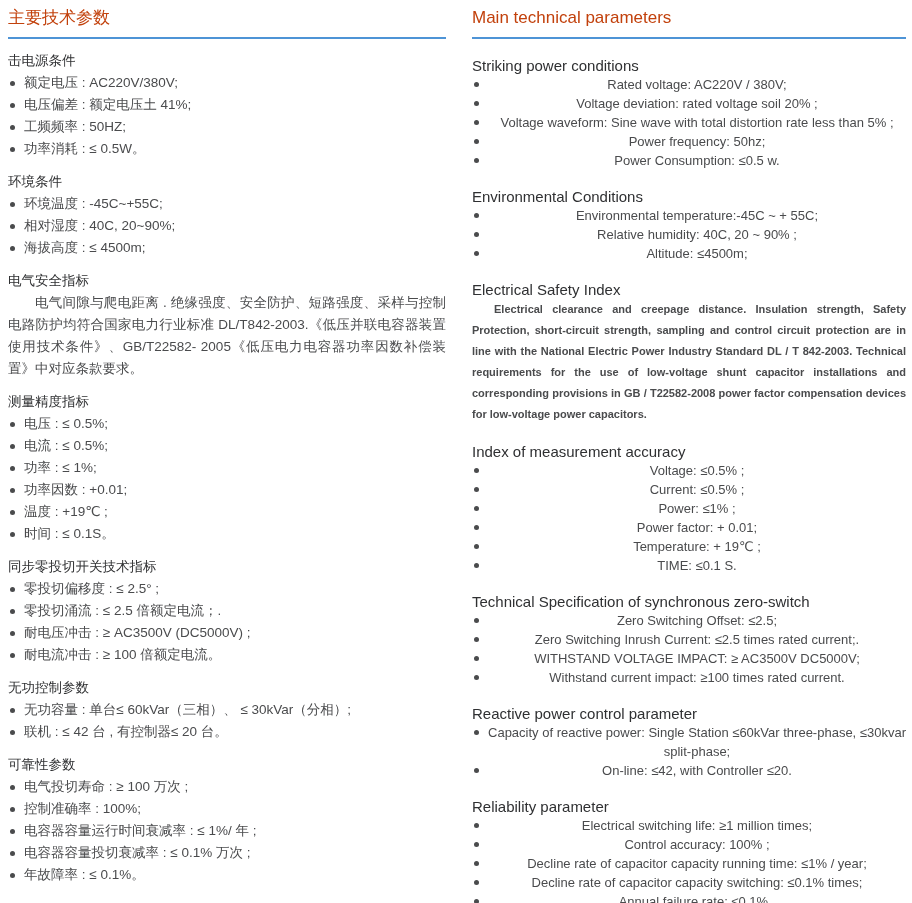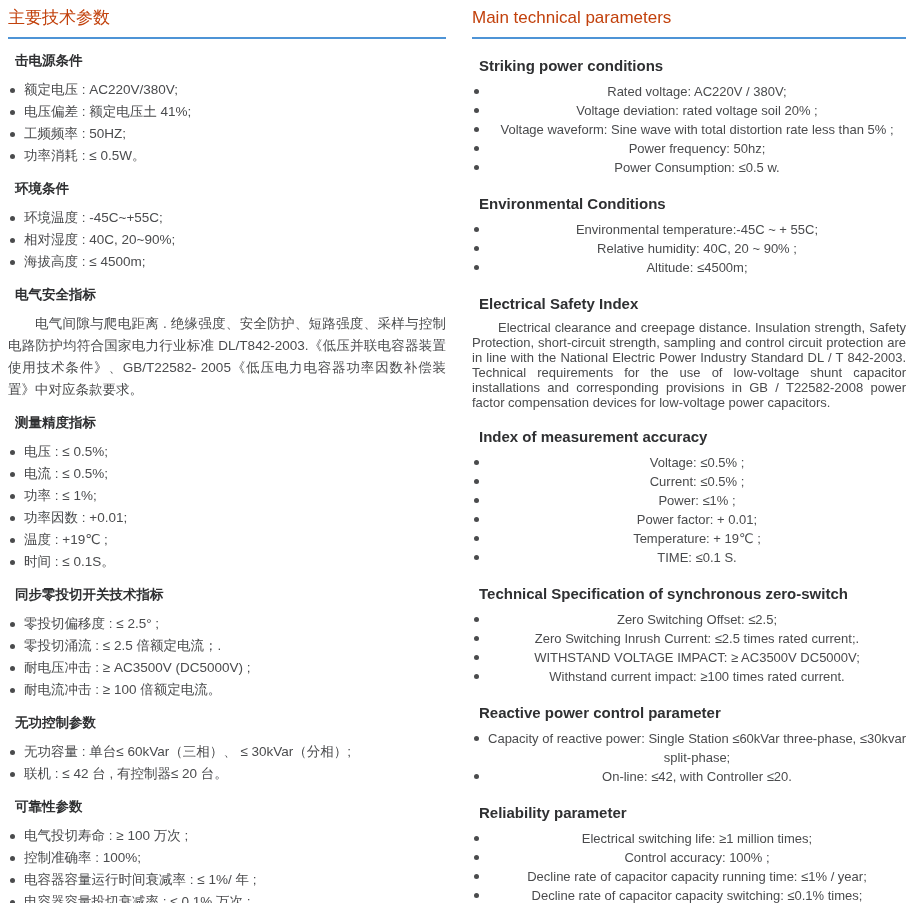--- a/index.html
+++ b/index.html
@@ -34,23 +34,23 @@
   }
   .rule {
     height: 0;
     border: none;
     border-top: 2px solid #4e94d6;
     margin: 0;
   }
 
   section { display: block; }
   h3 {
-    font-weight: 700;
+    font-weight: 400;
     color: #2f3032;
-    margin: 7px;
+    margin: 0;
   }
   ul {
     list-style: none;
     margin: 0;
     padding: 0;
   }
   li {
     position: relative;
     padding-left: 16px;
   }
@@ -73,21 +73,21 @@
   .col-left h3 { font-size: 13.5px; line-height: 22px; }
   .col-left li { font-size: 13.5px; line-height: 22px; }
   .col-left .dot { top: 9px; }
   .col-left .para { font-size: 13.5px; line-height: 22px; }
 
   
   .col-right section { margin-top: 17px; }
   .col-right h3 { font-size: 15px; line-height: 19px; }
   .col-right li { font-size: 13px; line-height: 19px; text-align: center; }
   .col-right .dot { top: 7px; }
-  .col-right .para { font-size: 13px; line-height: 15px; }
+  .col-right .para { font-size: 11px; line-height: 21px; font-weight: bold; }
 </style>
 </head>
 <body>
 
 <div class="page">
 
   <div class="col col-left">
     <h2 class="title">主要技术参数</h2>
     <div class="rule" style="border-top-color: rgb(78, 148, 214);"></div>
     <div>

